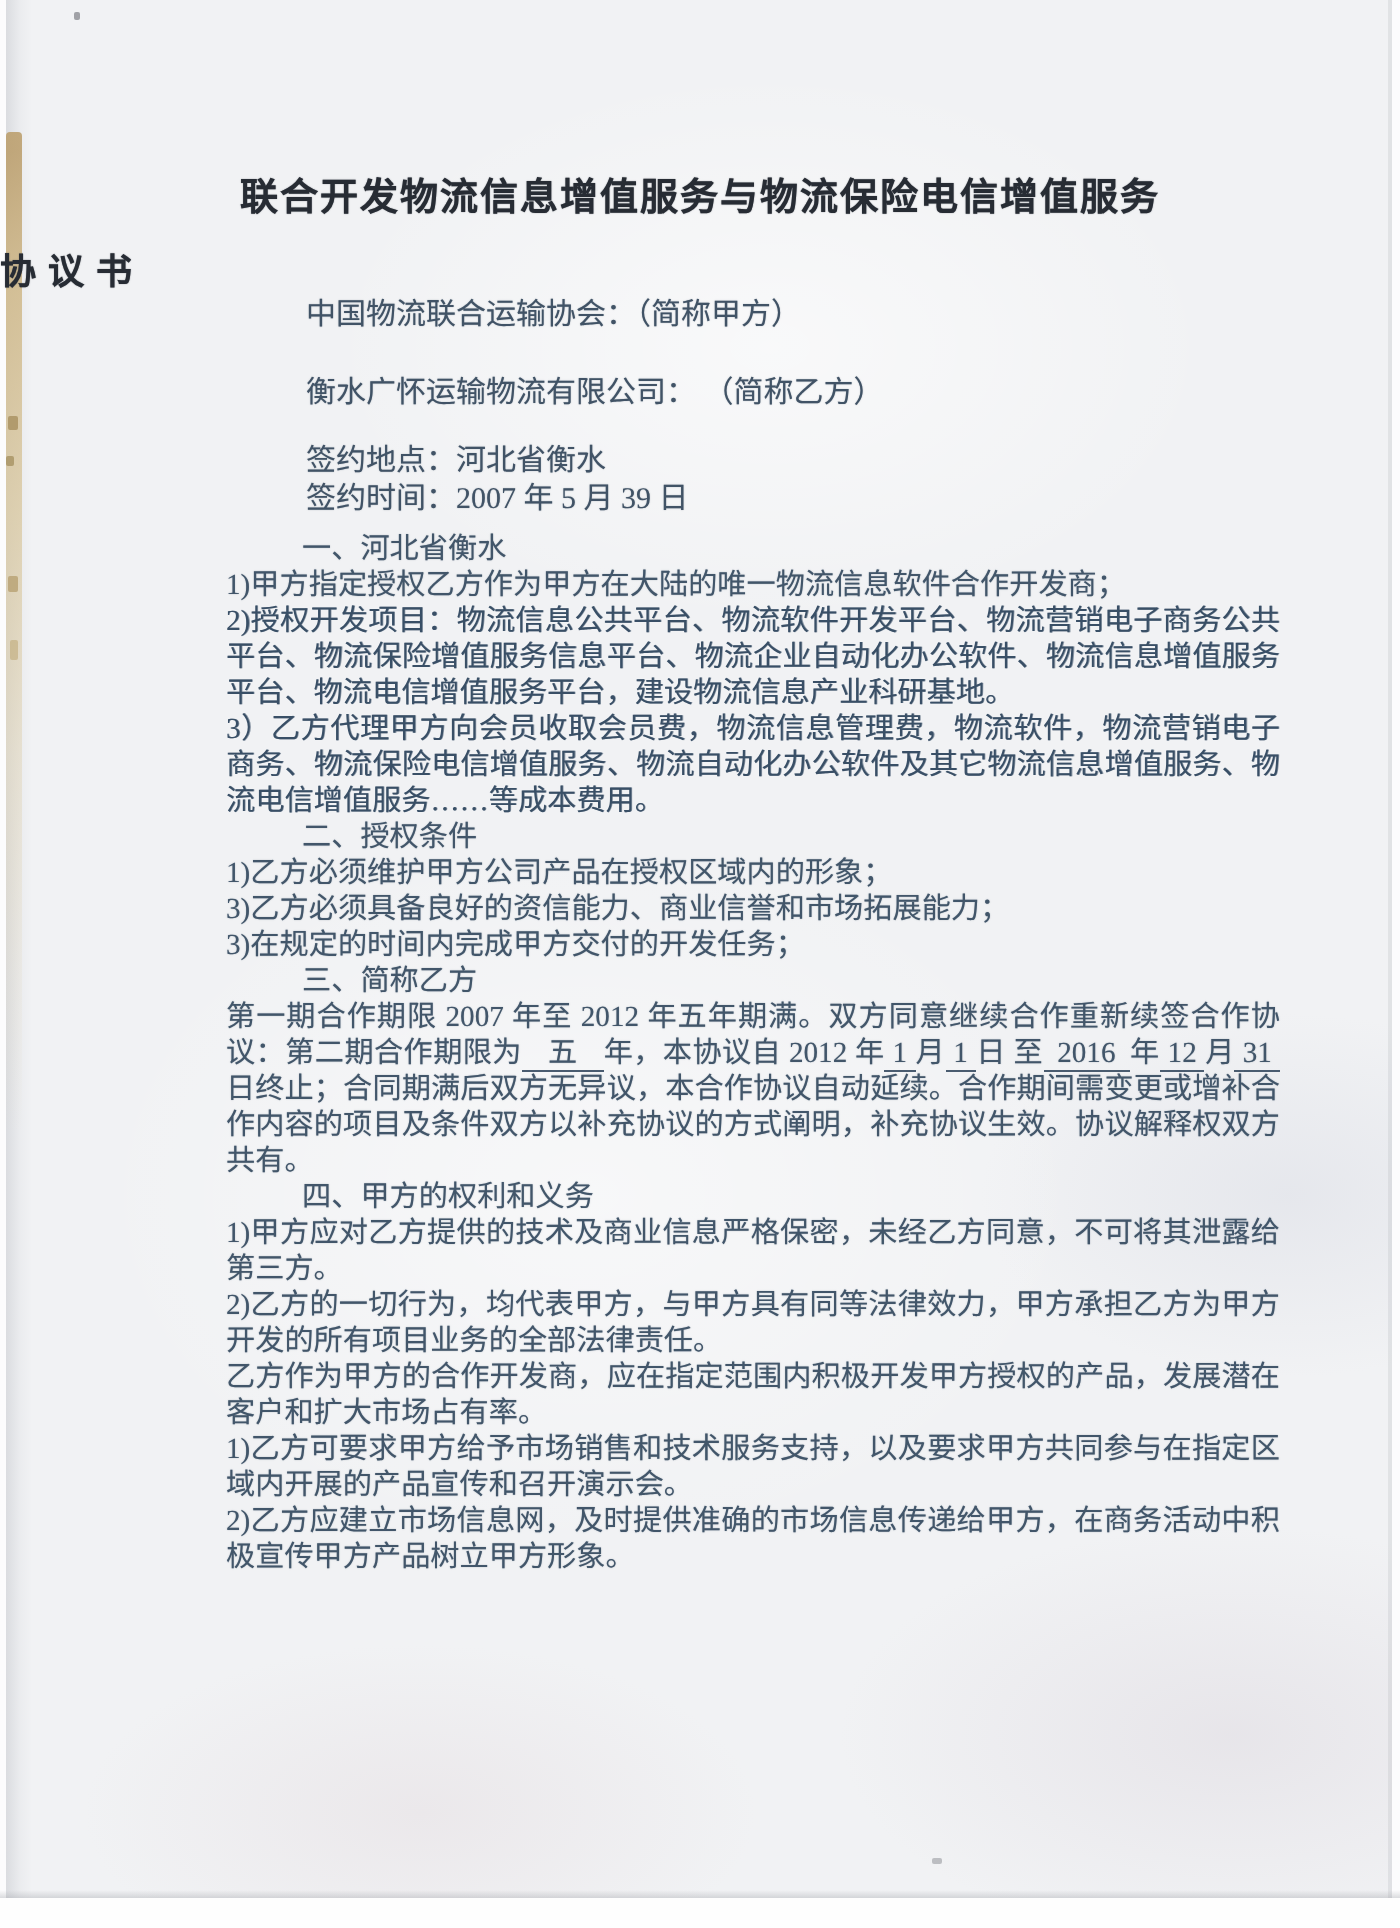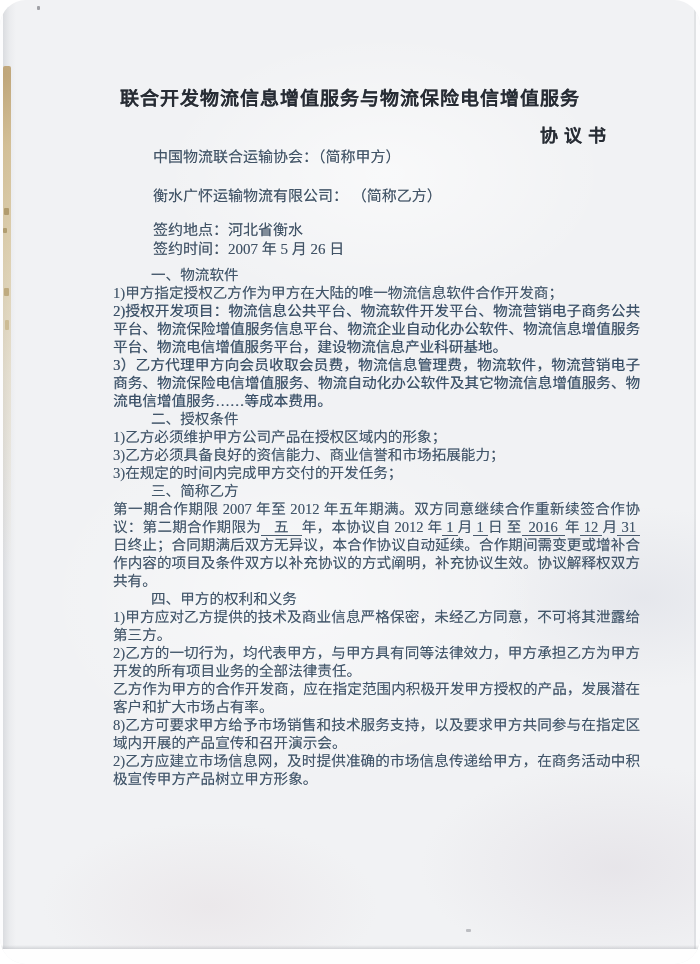--- a/index.html
+++ b/index.html
@@ -13,21 +13,20 @@
     position: absolute; left: 0; top: 0;
     width: 700px; height: 964px;
     overflow: hidden;
     background:
       radial-gradient(ellipse 320px 200px at 55% 18%, rgba(255,255,255,0.55), transparent 70%),
       radial-gradient(ellipse 360px 260px at 42% 62%, rgba(255,255,255,0.45), transparent 70%),
       radial-gradient(ellipse 280px 150px at 88% 90%, rgba(216,210,218,0.40), transparent 70%),
       radial-gradient(ellipse 220px 130px at 92% 62%, rgba(208,211,222,0.35), transparent 70%),
       radial-gradient(ellipse 240px 120px at 30% 94%, rgba(226,217,221,0.40), transparent 70%),
       linear-gradient(#f1f2f4, #f1f2f4);
-    border-radius: 26px;
   }
   
   .bottom-white { position: absolute; left: 0; right: 0; bottom: 0; height: 15px; background: #fefefe; }
   .paper-bottom-edge { position: absolute; left: 0; right: 0; bottom: 14px; height: 5px;
     background: linear-gradient(to bottom, rgba(158,161,167,0), rgba(158,161,167,0.45)); }
   .right-white { position: absolute; right: 0; top: 0; bottom: 15px; width: 4px; background: #fcfcfd; }
   .right-line { position: absolute; right: 4px; top: 0; bottom: 15px; width: 2px; background: rgba(168,171,178,0.22); }
   .left-white { position: absolute; left: 0; top: 0; bottom: 15px; width: 3px; background: #fcfcfd; }
   .left-shadow { position: absolute; left: 3px; top: 0; bottom: 15px; width: 13px;
     background: linear-gradient(to right, rgba(138,143,153,0.22), rgba(138,143,153,0.06) 55%, transparent); }
@@ -46,21 +45,21 @@
 
   
   .title1 {
     position: absolute; top: 83px; left: 0; width: 700px;
     text-align: center; font-size: 19px; font-weight: bold;
     color: #272c34; letter-spacing: 1px;
     text-shadow: 0 0 0.6px rgba(39,44,52,0.6);
   }
   .title2 {
     position: absolute; top: 121px; left: 0; width: 612px;
-    text-align: right; font-size: 18px; font-weight: bold;
+    text-align: left; font-size: 18px; font-weight: bold;
     color: #272c34; letter-spacing: 6px;
     text-shadow: 0 0 0.6px rgba(39,44,52,0.6);
   }
   .line {
     position: absolute; left: 153px;
     font-size: 15px; color: #415366;
     text-shadow: 0 0 0.6px rgba(65,83,102,0.5);
     white-space: nowrap;
   }
   .party-a { top: 145px; }
@@ -99,39 +98,39 @@
   <div class="right-white"></div>
   <div class="paper-bottom-edge"></div>
   <div class="bottom-white"></div>
 
   <div class="title1">联合开发物流信息增值服务与物流保险电信增值服务</div>
   <div class="title2">协议书</div>
 
   <div class="line party-b">衡水广怀运输物流有限公司： （简称乙方）</div>
   <div class="line party-a">中国物流联合运输协会：（简称甲方）</div>
   <div class="line sign-place">签约地点：河北省衡水</div>
-  <div class="line sign-date">签约时间：2007 年 5 月 26 日</div>
+  <div class="line sign-date">签约时间：2007 年 5 月 39 日</div>
 
   <div class="main">
 
-    <div class="sec">一、物流软件</div>
+    <div class="sec">一、河北省衡水</div>
     <p>1)甲方指定授权乙方作为甲方在大陆的唯一物流信息软件合作开发商；</p>
     <p class="heavy">2)授权开发项目：物流信息公共平台、物流软件开发平台、物流营销电子商务公共平台、物流保险增值服务信息平台、物流企业自动化办公软件、物流信息增值服务平台、物流电信增值服务平台，建设物流信息产业科研基地。</p>
     <p class="heavy">3）乙方代理甲方向会员收取会员费，物流信息管理费，物流软件，物流营销电子商务、物流保险电信增值服务、物流自动化办公软件及其它物流信息增值服务、物流电信增值服务……等成本费用。</p>
 
     <div class="sec">二、授权条件</div>
     <p>1)乙方必须维护甲方公司产品在授权区域内的形象；</p>
     <p>3)乙方必须具备良好的资信能力、商业信誉和市场拓展能力；</p>
     <p>3)在规定的时间内完成甲方交付的开发任务；</p>
 
     <div class="sec">三、简称乙方</div>
     <p><span>第一期合作期限 2007 年至 2012 年五年期满。双方同意继续合作重新续签合作协议：第二期合作期限为</span><span class="blank blank-wide">五</span><span>年，本协议自 2012 年</span><span class="blank">1</span><span>月</span><span class="blank">1</span><span>日 至</span><span class="blank blank-med">2016</span><span>年</span><span class="blank">12</span><span>月</span><span class="blank">31</span><span>日终止；合同期满后双方无异议，本合作协议自动延续。合作期间需变更或增补合作内容的项目及条件双方以补充协议的方式阐明，补充协议生效。协议解释权双方共有。</span></p>
 
     <div class="sec">四、甲方的权利和义务</div>
     <p>1)甲方应对乙方提供的技术及商业信息严格保密，未经乙方同意，不可将其泄露给第三方。</p>
     <p>2)乙方的一切行为，均代表甲方，与甲方具有同等法律效力，甲方承担乙方为甲方开发的所有项目业务的全部法律责任。</p>
 
     <p>乙方作为甲方的合作开发商，应在指定范围内积极开发甲方授权的产品，发展潜在客户和扩大市场占有率。</p>
-    <p>8)乙方可要求甲方给予市场销售和技术服务支持，以及要求甲方共同参与在指定区域内开展的产品宣传和召开演示会。</p>
+    <p>1)乙方可要求甲方给予市场销售和技术服务支持，以及要求甲方共同参与在指定区域内开展的产品宣传和召开演示会。</p>
     <p>2)乙方应建立市场信息网，及时提供准确的市场信息传递给甲方，在商务活动中积极宣传甲方产品树立甲方形象。</p>
   </div>
 
 </div>
 
 </body></html>

